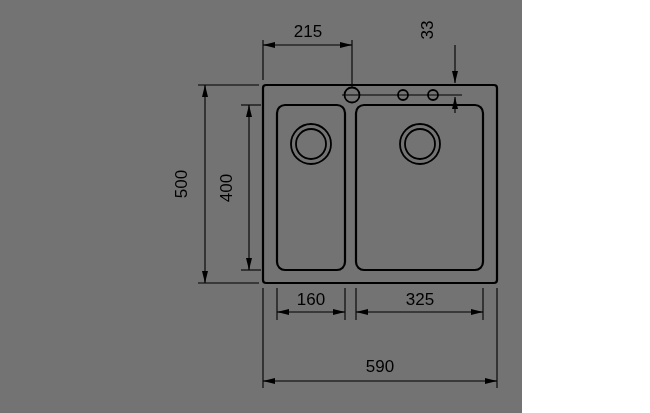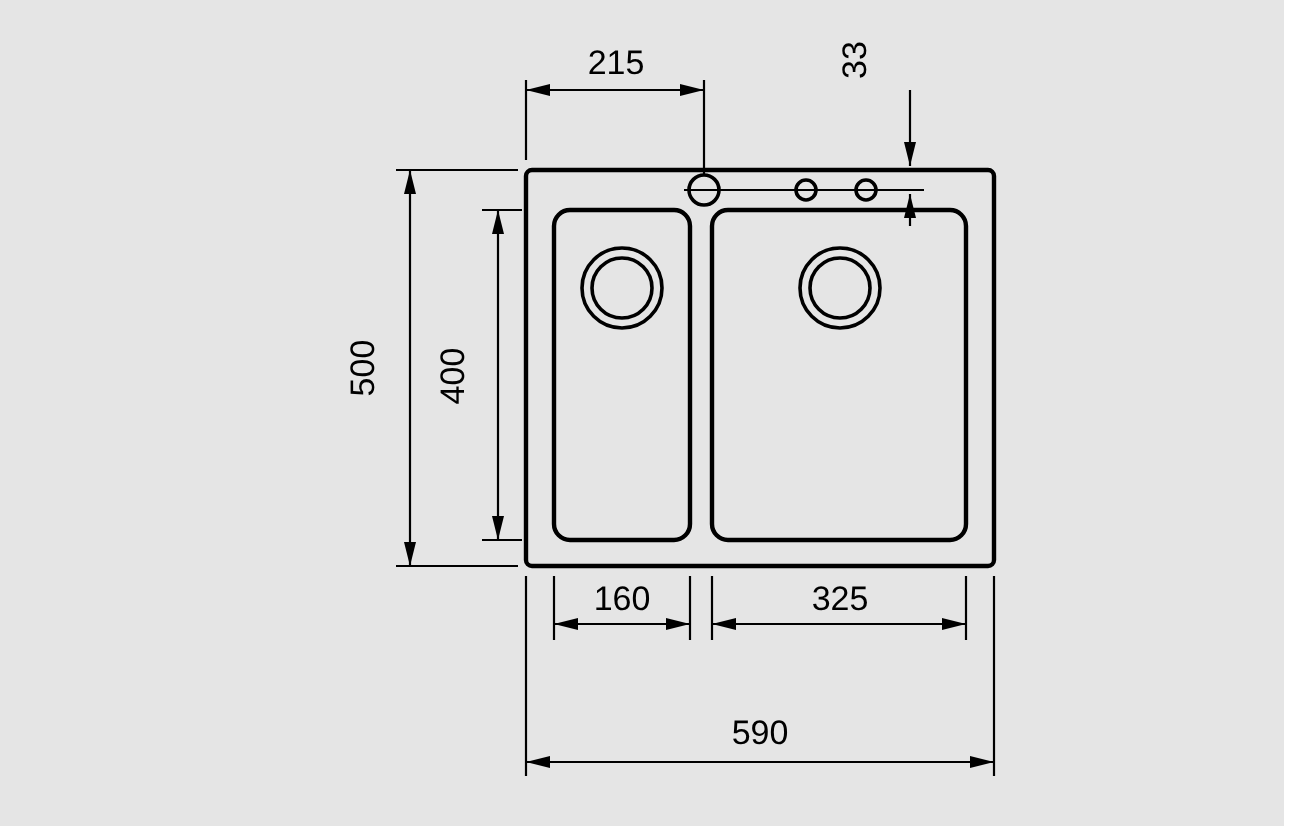--- a/index.html
+++ b/index.html
@@ -2,23 +2,23 @@
 <html><head>
 <meta charset="utf-8">
 <style>
   html, body {
     margin: 0;
     padding: 0;
     background: #ffffff;
   }
   .stage {
     position: relative;
-    width: 642px;
+    width: 522px;
     height: 413px;
-    background: #e5e5e5;
+    background: #737373;
     overflow: hidden;
   }
   svg { position: absolute; left: 0; top: 0; }
   .draw  { stroke: #000000; fill: none; stroke-width: 2.2; }
   .mid   { stroke: #000000; fill: none; stroke-width: 1.8; }
   .dim   { stroke: #000000; fill: none; stroke-width: 1.1; }
   .dim-text {
     font-family: "Liberation Sans", "DejaVu Sans", sans-serif;
     font-size: 17px;
     fill: #000000;

